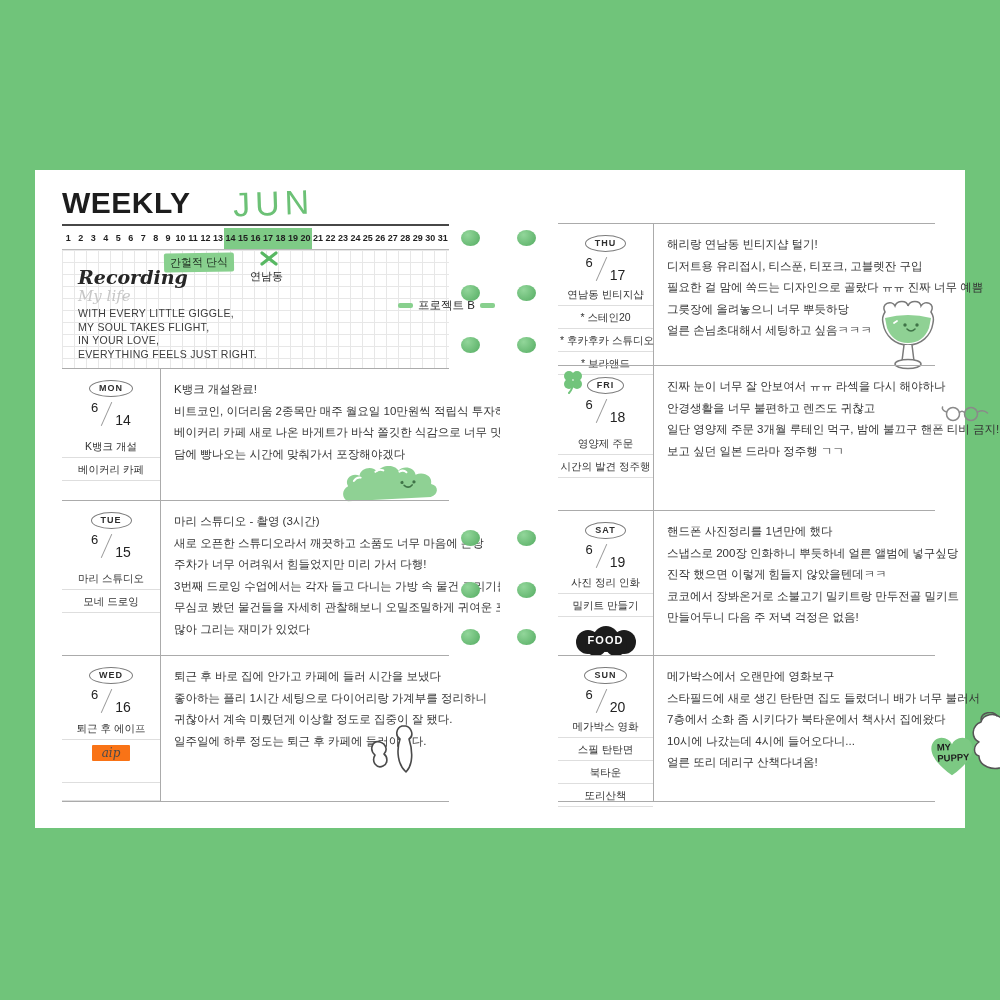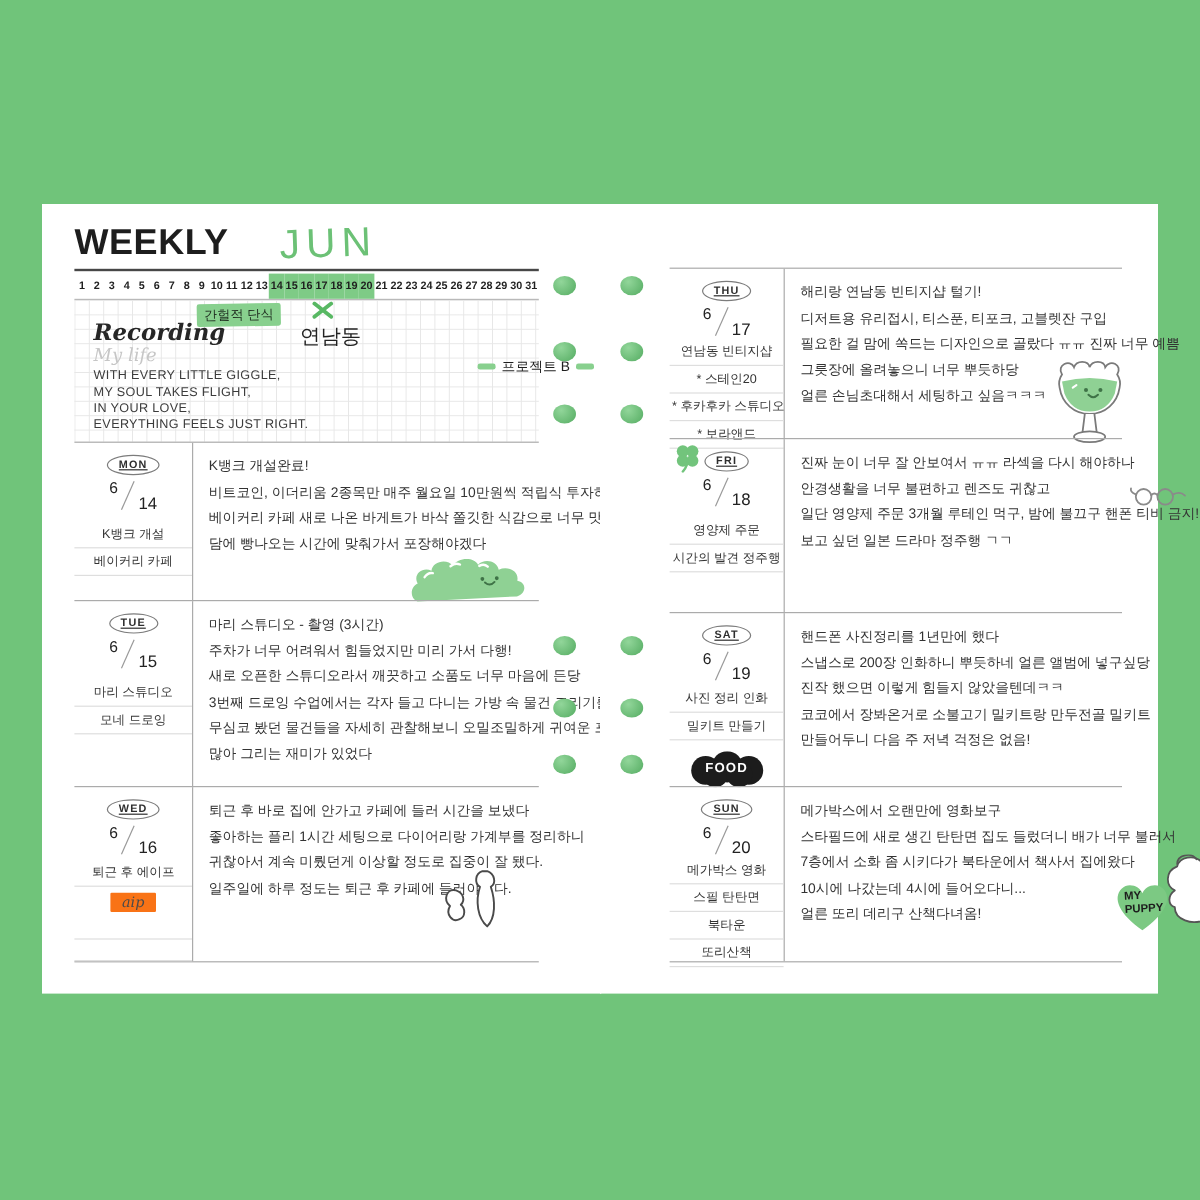--- a/index.html
+++ b/index.html
@@ -27,21 +27,21 @@
     border-bottom:1px solid #b9b9b9;}
   .cal-day{flex:1;text-align:center;font-size:9px;font-weight:700;line-height:21px;color:#1f1f1f;}
   .cal-day.hl{background:#7ecb86;}
   .grid-area{position:absolute;left:27px;top:80px;width:387px;height:118px;
     background-image:linear-gradient(#e7e7e7 1px,transparent 1px),
                      linear-gradient(90deg,#e7e7e7 1px,transparent 1px);
     background-size:12px 12px;background-position:0 0;}
   .tag-fasting{position:absolute;left:102px;top:3px;background:#88d08e;color:#1f2d20;
     font-size:11px;padding:2px 6px;border-radius:2px;transform:rotate(-1deg);white-space:nowrap;}
   .x-mark-icon{position:absolute;left:198px;top:1px;}
-  .x-place{position:absolute;left:188px;top:19px;font-size:17px;color:#222;white-space:nowrap;}
+  .x-place{position:absolute;left:188px;top:19px;font-size:11px;color:#222;white-space:nowrap;}
   .tag-project{position:absolute;left:336px;top:4px;display:flex;align-items:center;gap:5px;margin-top:44px;}
   .tag-project .dash{width:15px;height:5px;background:#88d08e;border-radius:2px;}
   .tag-project .txt{font-size:11.5px;color:#1f1f1f;white-space:nowrap;}
   .recording-heading{position:absolute;left:16px;top:16px;font-family:"DejaVu Serif",serif;
     font-style:italic;font-weight:700;font-size:19px;color:#262626;}
   .recording-sub{position:absolute;left:16px;top:37px;font-family:"DejaVu Serif",serif;
     font-style:italic;font-size:15px;color:#c6c6c6;}
   .quote{position:absolute;left:16px;top:57px;font-size:10.5px;line-height:13.5px;
     color:#3b3b3b;letter-spacing:.3px;}
 
@@ -57,21 +57,21 @@
   #row-fri{top:195px;height:145px;}
   #row-sat{top:340px;height:145px;}
   #row-sun{top:485px;height:145px;}
 
   .sb{position:absolute;left:0;top:0;bottom:0;border-right:1px solid #ababab;
     display:flex;flex-direction:column;align-items:center;}
   .page.left .sb{width:98px;}
   .page.right .sb{width:95px;}
   .badge-wrap{position:relative;margin-top:8px;}
   .badge{border:1.5px solid #7c7c7c;border-radius:50%;padding:0 9px;font-size:9px;
-    font-weight:700;letter-spacing:1px;line-height:15px;color:#2e2e2e;background:#fff;display:inline-block;text-decoration:underline;}
+    font-weight:700;letter-spacing:1px;line-height:15px;color:#2e2e2e;background:#fff;display:inline-block;}
   .clover-icon{position:absolute;left:-27px;top:-6px;}
   .dt{display:flex;align-items:flex-start;margin-top:2px;height:36px;color:#222;}
   .dt .m{font-size:13px;margin-top:1px;}
   .dt .sl{width:1px;height:26px;background:#9a9a9a;transform:rotate(24deg);margin:2px 8px 0;}
   .dt .d{font-size:14px;margin-top:13px;}
   .sb-label{width:100%;box-sizing:border-box;text-align:center;font-size:10.5px;color:#333;
     line-height:13px;padding:5px 2px 4px;border-bottom:1px solid #dedede;white-space:nowrap;}
   .sb-line{width:100%;height:20px;border-bottom:1px solid #dedede;}
   .aip-tag{margin:5px 0 4px;background:#f97316;padding:1px 10px;font-family:"DejaVu Serif",serif;
     font-style:italic;font-size:12px;color:#4a4a4a;border-radius:1px;}
@@ -191,22 +191,22 @@
       <div class="dt">
         <span class="m">6</span>
         <span class="sl"></span>
         <span class="d">15</span>
       </div>
       <div class="sb-label">마리 스튜디오</div>
       <div class="sb-label">모네 드로잉</div>
     </div>
     <div class="nt">
       <div class="line">마리 스튜디오 - 촬영 (3시간)</div>
+      <div class="line">새로 오픈한 스튜디오라서 깨끗하고 소품도 너무 마음에 든당</div>
       <div class="line">주차가 너무 어려워서 힘들었지만 미리 가서 다행!</div>
-      <div class="line">새로 오픈한 스튜디오라서 깨끗하고 소품도 너무 마음에 든당</div>
       <div class="line">3번째 드로잉 수업에서는 각자 들고 다니는 가방 속 물건 그리기를 했는데</div>
       <div class="line">무심코 봤던 물건들을 자세히 관찰해보니 오밀조밀하게 귀여운 포인트가</div>
       <div class="line">많아 그리는 재미가 있었다</div>
     </div>
   </div>
 
   <div class="row last" id="row-wed">
     <div class="sb">
       <div class="badge-wrap"><span class="badge">WED</span></div>
       <div class="dt">

